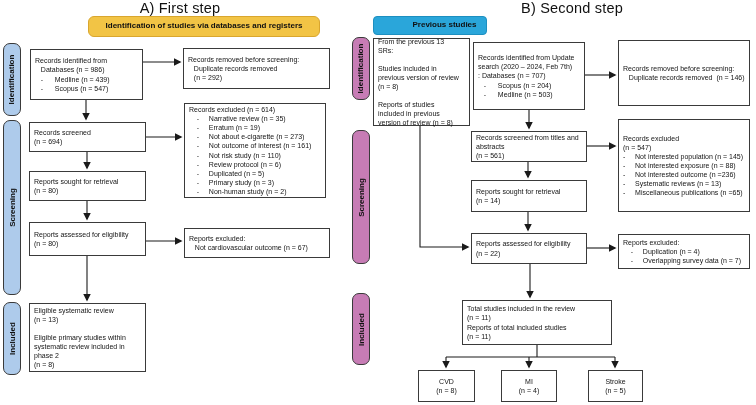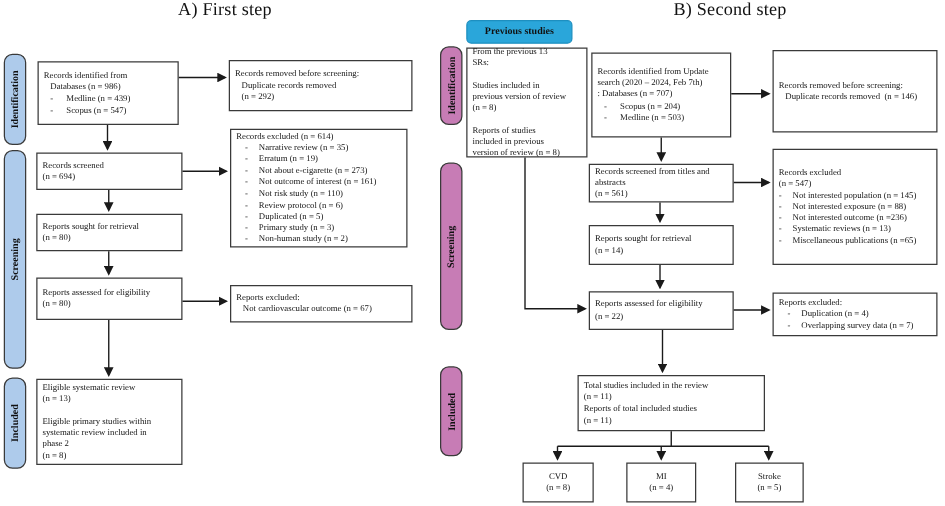--- a/index.html
+++ b/index.html
@@ -1,29 +1,29 @@
 <!DOCTYPE html>
 <html><head>
 <meta charset="utf-8">
 <style>
   html,body{margin:0;padding:0;background:#ffffff;}
   .canvas{
     position:relative;width:756px;height:405px;background:#ffffff;overflow:hidden;
-    font-family:Liberation Serif, serif;color:#141414;
+    font-family:Liberation Sans, sans-serif;color:#141414;
   }
   .title{
     position:absolute;text-align:center;font-size:14.5px;font-weight:500;
     letter-spacing:.2px;color:#111;
   }
   .banner{
     position:absolute;display:flex;align-items:center;justify-content:center;
     font-size:8px;font-weight:bold;color:#111;text-align:center;line-height:1.05;
   }
   .banner.yellow{background:#F2C445;border:1px solid #d9a62e;border-radius:6px;}
-  .banner.blue{background:#2AA6DA;border:1px solid #1d8fc0;border-radius:4px;}
+  .banner.blue{background:#2AA6DA;border:1px solid #1d8fc0;border-radius:4px;padding-left:29px;}
   .stage{
     position:absolute;display:flex;align-items:center;justify-content:center;
     border:1.4px solid #3a3a3a;border-radius:7px;
   }
   .stage.blue{background:#AECBEB;}
   .stage.pink{background:#C77CB5;}
   .stage .vtext{
     transform:rotate(-90deg);white-space:nowrap;font-size:8px;font-weight:bold;color:#111;
   }
   .box{
@@ -35,22 +35,23 @@
   }
   .box.center .bt{text-align:center;}
   .arrows{position:absolute;left:0;top:0;pointer-events:none;}
 </style>
 </head>
 <body>
 
 <div class="canvas">
 
   <div class="title" style="left:100px;top:0px;width:160px;">A) First step</div>
-  <div class="title" style="left:504px;top:0px;width:160px;">B) Second step</div>
-
+  <div class="title" style="left:492px;top:0px;width:160px;">B) Second step</div>
+
+  <div class="banner yellow" style="left:88px;top:16px;width:230px;height:19px;">Identification of studies via databases and registers</div>
   <div class="banner blue" style="left:373px;top:16px;width:83px;height:17px;">Previous studies</div>
 
   <div class="stage blue" style="left:3px;top:43px;width:16px;height:71px;">
     <span class="vtext">Identification</span>
   </div>
   <div class="stage blue" style="left:3px;top:120px;width:16px;height:173px;">
     <span class="vtext">Screening</span>
   </div>
   <div class="stage blue" style="left:3px;top:302px;width:16px;height:71px;">
     <span class="vtext">Included</span>

